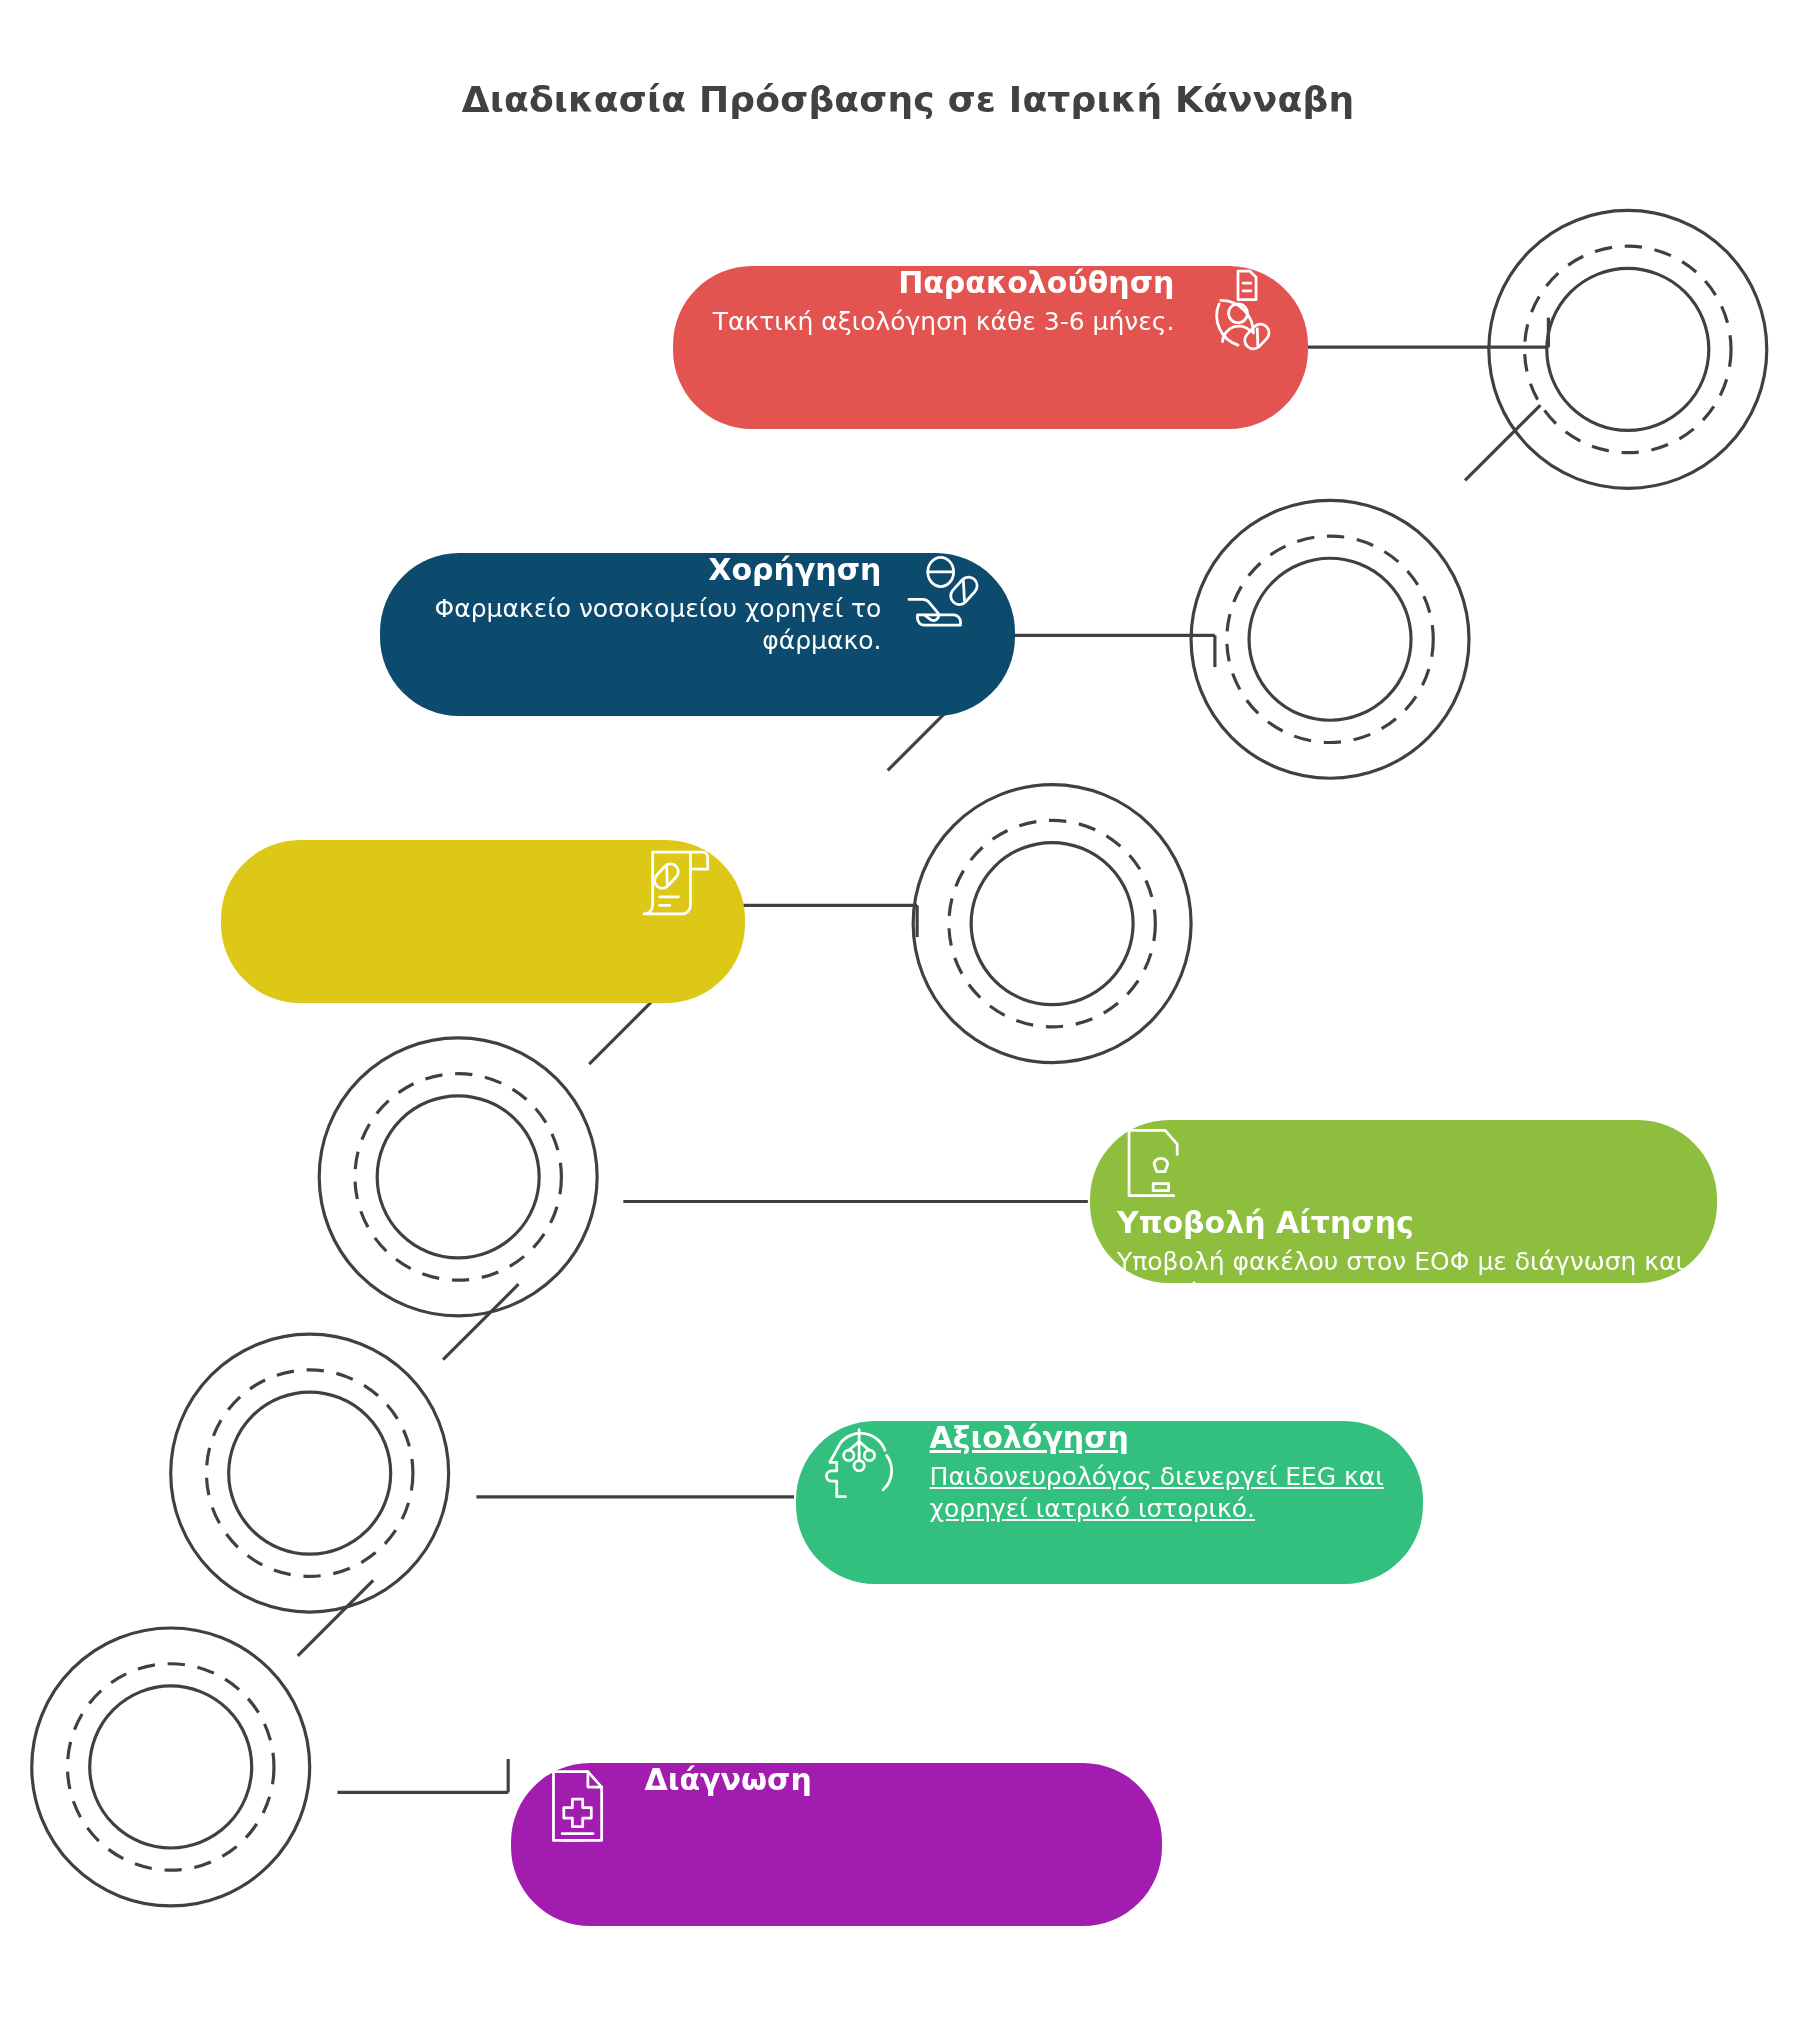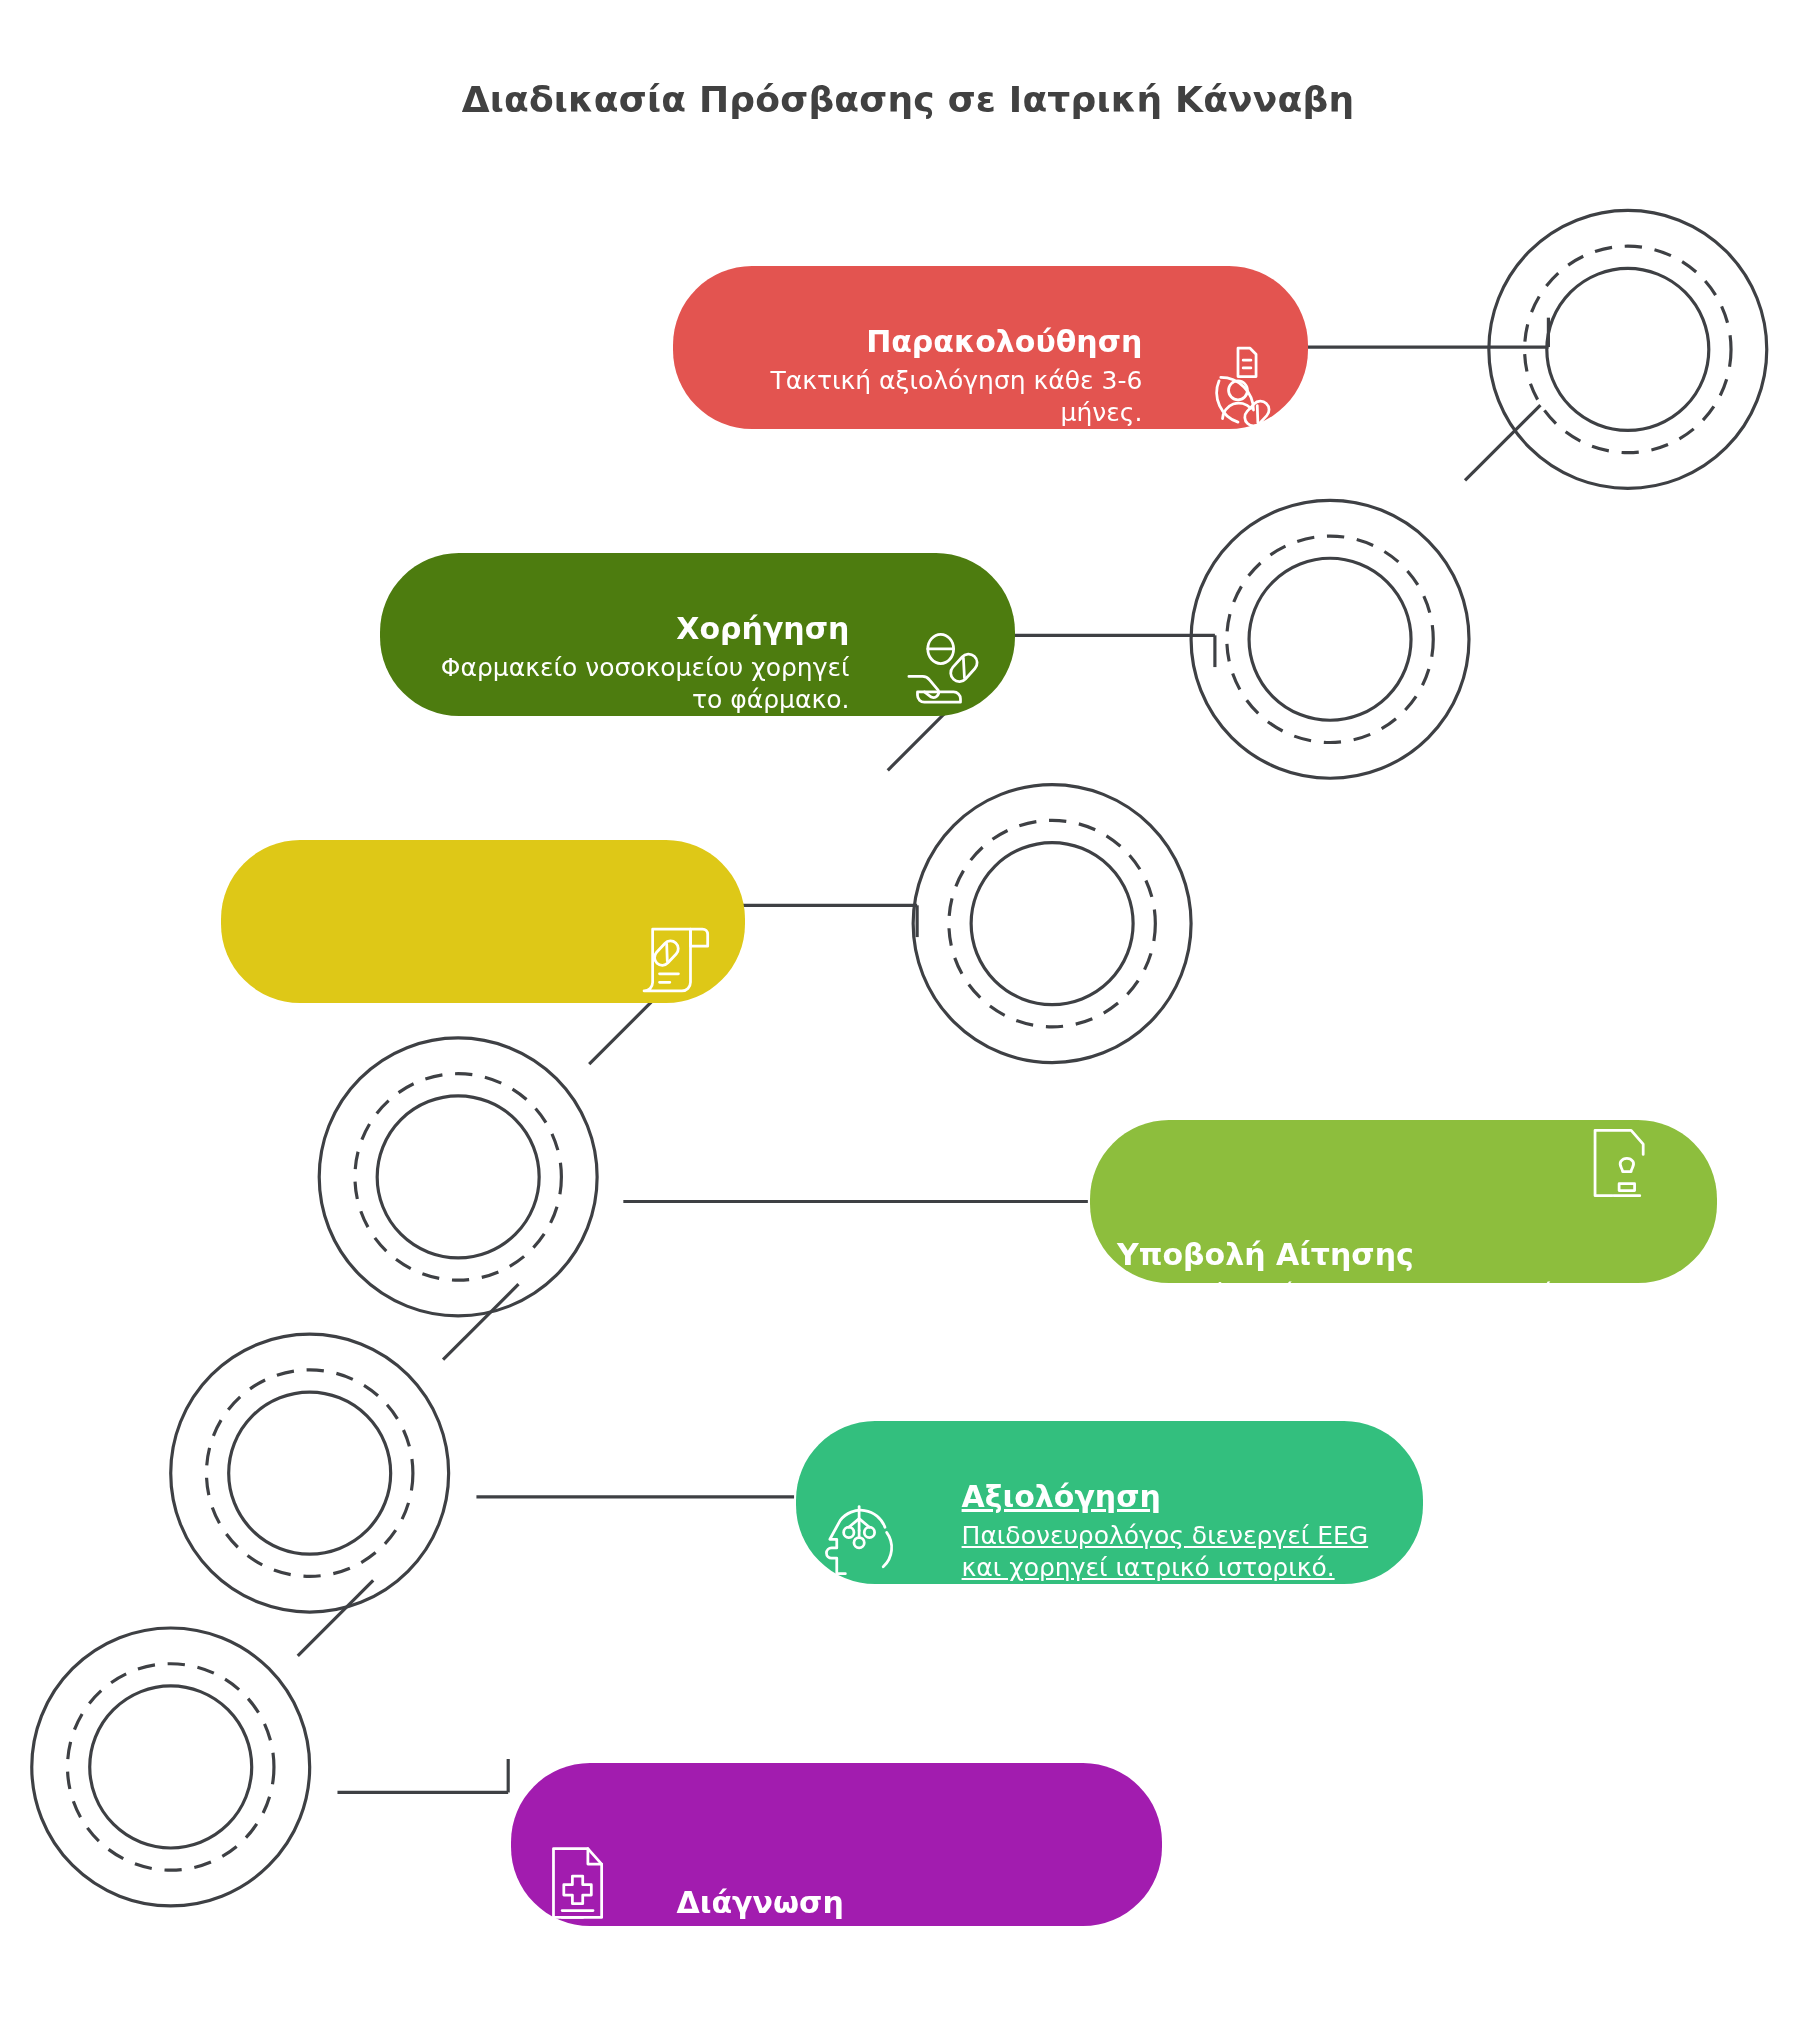--- a/index.html
+++ b/index.html
@@ -45,24 +45,23 @@
     left: 0;
     top: 0;
     width: 1816px;
     height: 2033px;
   }
   .card {
     position: absolute;
     box-sizing: border-box;
     border-radius: 79px;
     display: flex;
-    align-items: flex-end;
+    align-items: flex-start;
     padding: 0 27px;
     color: #ffffff;
-    gap: 32px;
   }
   .card.align-right {
     flex-direction: row;
     justify-content: flex-end;
     text-align: right;
   }
   .card.align-left {
     flex-direction: row;
     justify-content: flex-start;
     text-align: left;
@@ -188,21 +187,21 @@
         <circle cx="50" cy="55" r="11"></circle>
         <path d="M32 88 a19 19 0 0 1 33 -12"></path>
         <path d="M30 40 a38 38 0 0 1 38 38"></path>
         <path d="M28 44 a36 36 0 0 0 22 48"></path>
         <rect x="62" y="66" width="20" height="32" rx="10" transform="rotate(43 72 82)"></rect>
         <path d="M66 75 l14 14" transform="rotate(43 72 82)"></path>
       </svg>
     </div>
   </div>
 
-  <div class="card align-right" style="left:380px; top:553px; width:635px; height:163px; background:#4d7c0f;">
+  <div class="card align-right" style="left:380px; top:553px; width:635px; height:163px; background:#0c4a6e;">
     <div class="card-text">
       <div class="card-title">Χορήγηση</div>
       <div class="card-desc">Φαρμακείο νοσοκομείου χορηγεί το φάρμακο.</div>
     </div>
     <div class="card-icon">
       <svg viewBox="0 0 100 100" fill="none" stroke="#ffffff" stroke-width="3.2" stroke-linecap="round" stroke-linejoin="round">
         <ellipse cx="45" cy="22" rx="15" ry="17"></ellipse>
         <path d="M30 22 h30"></path>
         <rect x="62" y="26" width="20" height="36" rx="10" transform="rotate(42 72 44)"></rect>
         <path d="M64 36 l16 16" transform="rotate(42 72 44)"></path>

